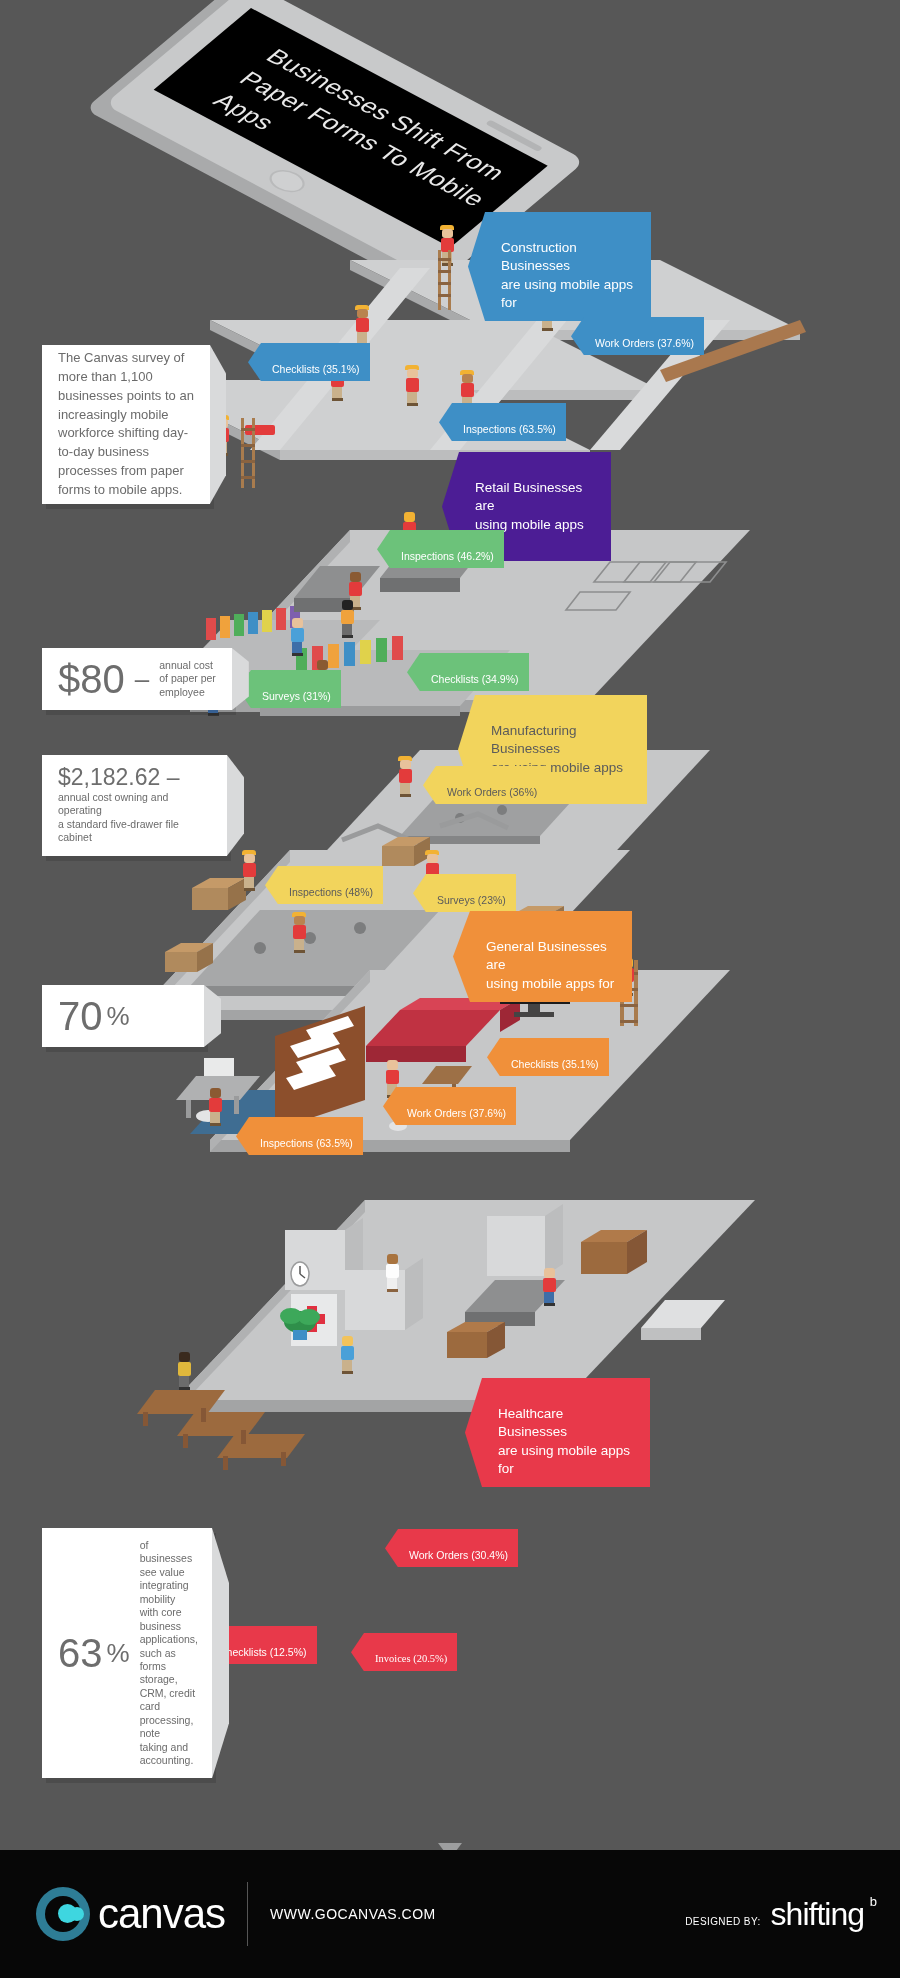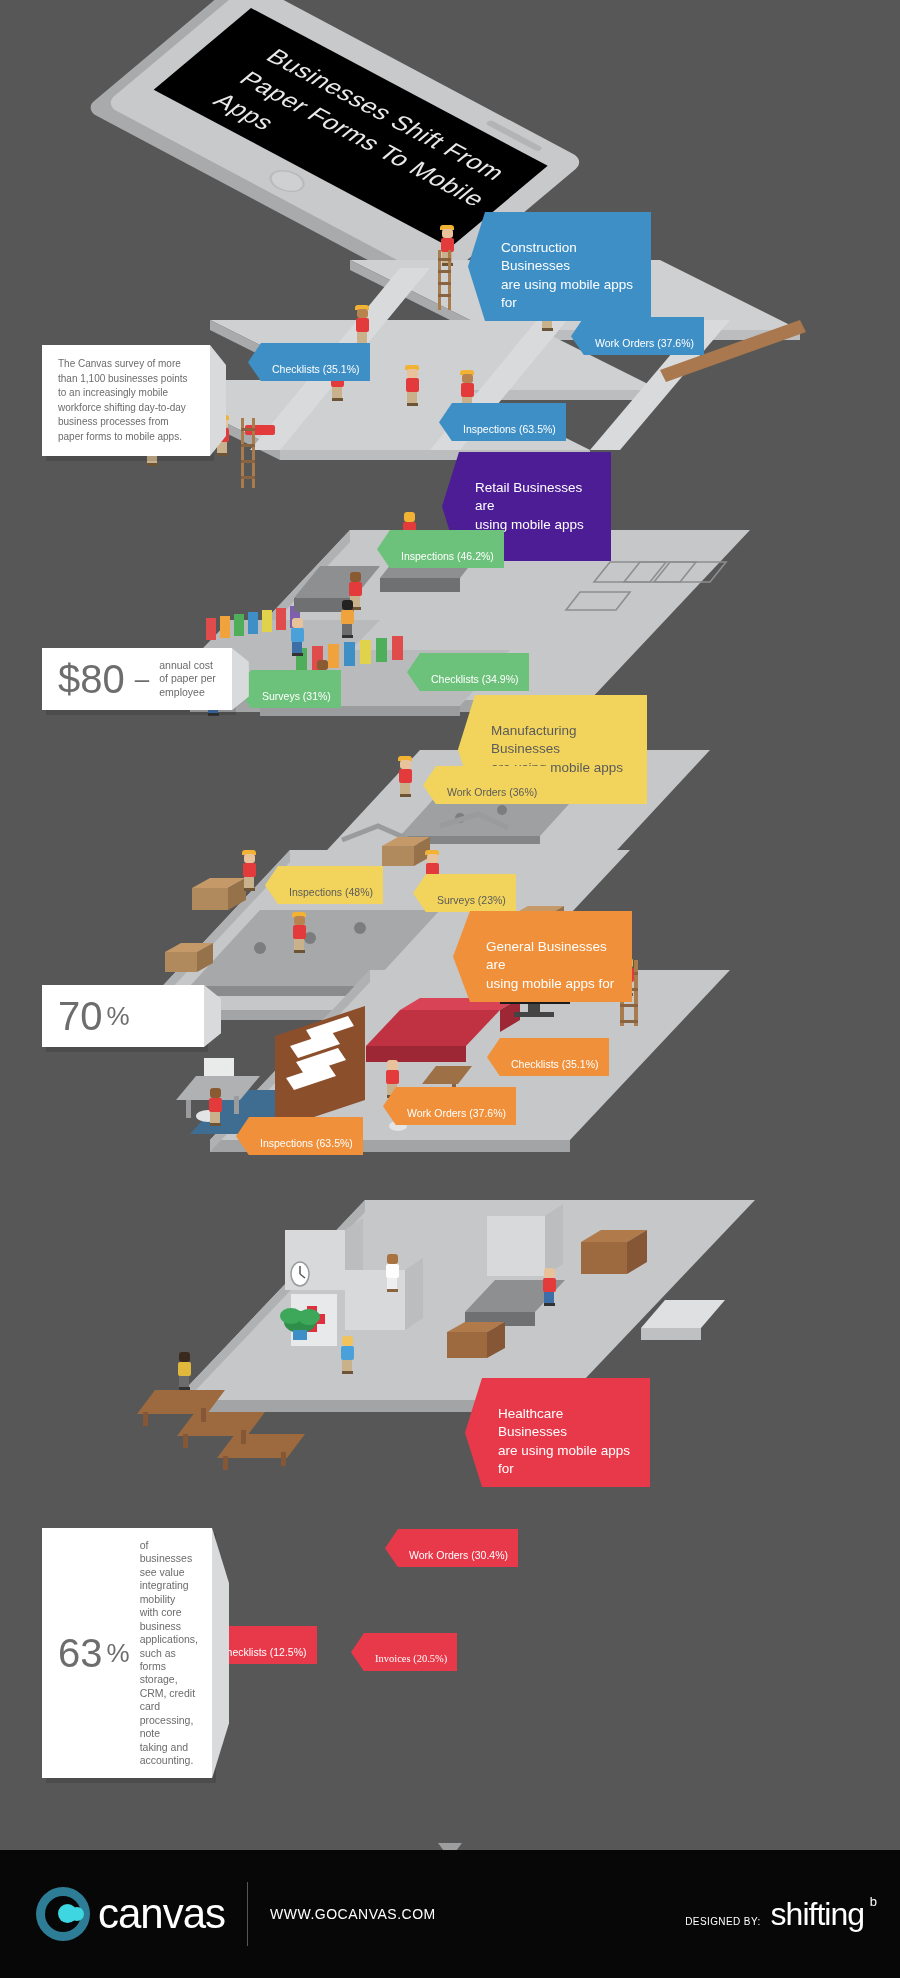--- a/index.html
+++ b/index.html
@@ -69,21 +69,21 @@
   }
   .stat .big { font-size:40px; font-weight:300; color:#6d6d6d; line-height:1; white-space:nowrap;}
   .stat .pct { font-size:26px; }
   .stat .small { font-size:10.5px; line-height:1.28; color:#6b6b6b; }
   .stat.para { display:block; }
   .stat.para .small { font-size:10.5px; }
 
   
   .intro {
     position:absolute; background:#fff; color:#6b6b6b;
-    font-size:10px; line-height:1.45; padding:12px 16px;
+    font-size:13px; line-height:1.45; padding:4px 16px;
     box-shadow:4px 5px 0 rgba(0,0,0,.12);
   }
   .intro::after{
     content:""; position:absolute; right:-16px; top:0; width:16px; height:100%;
     background:#d9dadb; clip-path:polygon(0 0,100% 18%,100% 82%,0 100%);
   }
 
   
   .person { position:absolute; width:14px; }
   .p-head { width:11px; height:9px; border-radius:3px; margin:0 auto; }
@@ -477,20 +477,25 @@
   <div class="ribbon small" style="left: 436px; top: 766px; background: rgb(242, 212, 92); color: rgb(91, 91, 91); --rc: rgb(242, 212, 92);">
     <span>Work Orders (36%)</span>
   </div>
   <div class="ribbon small" style="left: 278px; top: 866px; background: rgb(242, 212, 92); color: rgb(91, 91, 91); --rc: rgb(242, 212, 92);">
     <span>Inspections (48%)</span>
   </div>
   <div class="ribbon small" style="left: 426px; top: 874px; background: rgb(242, 212, 92); color: rgb(91, 91, 91); --rc: rgb(242, 212, 92);">
     <span>Surveys (23%)</span>
   </div>
 
+  <div class="stat para" style="left:42px; top:755px; width:185px;">
+    <div class="big" style="font-size:23px;">$2,182.62  –</div>
+    <div class="small" style="white-space:pre-line; margin-top:2px;">annual cost owning and operating
+a standard five-drawer file cabinet</div>
+  </div>
 
   <div class="abs" style="left:100px; top:950px; width:800px; height:250px;">
     <svg width="800" height="250" viewBox="0 0 800 250">
       <polygon points="270,20 630,20 470,190 110,190" fill="#c6c7c8"></polygon>
       <polygon points="110,190 470,190 470,202 110,202" fill="#a3a4a5"></polygon>
       <polygon points="110,190 270,20 270,32 110,202" fill="#b0b1b2"></polygon>
 
       <polygon points="130,140 230,140 190,184 90,184" fill="#3f6d92"></polygon>
 
       <g>

